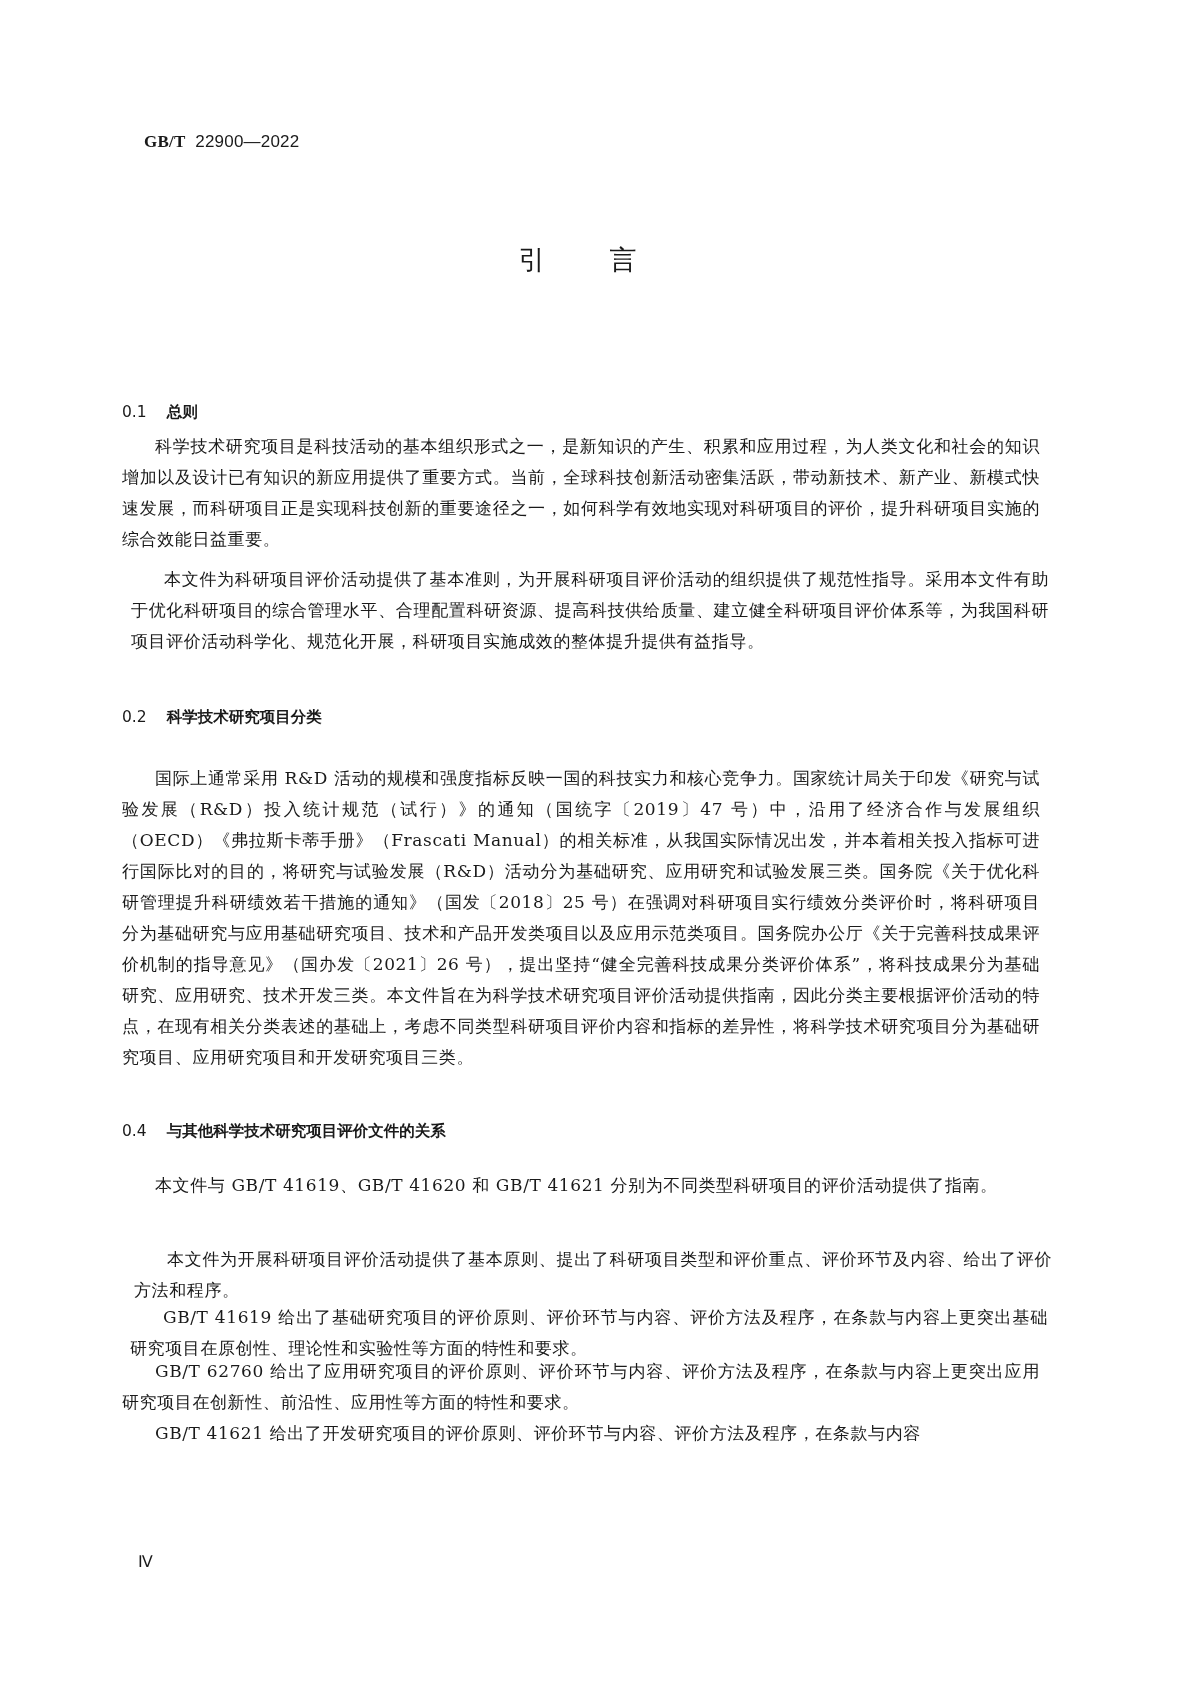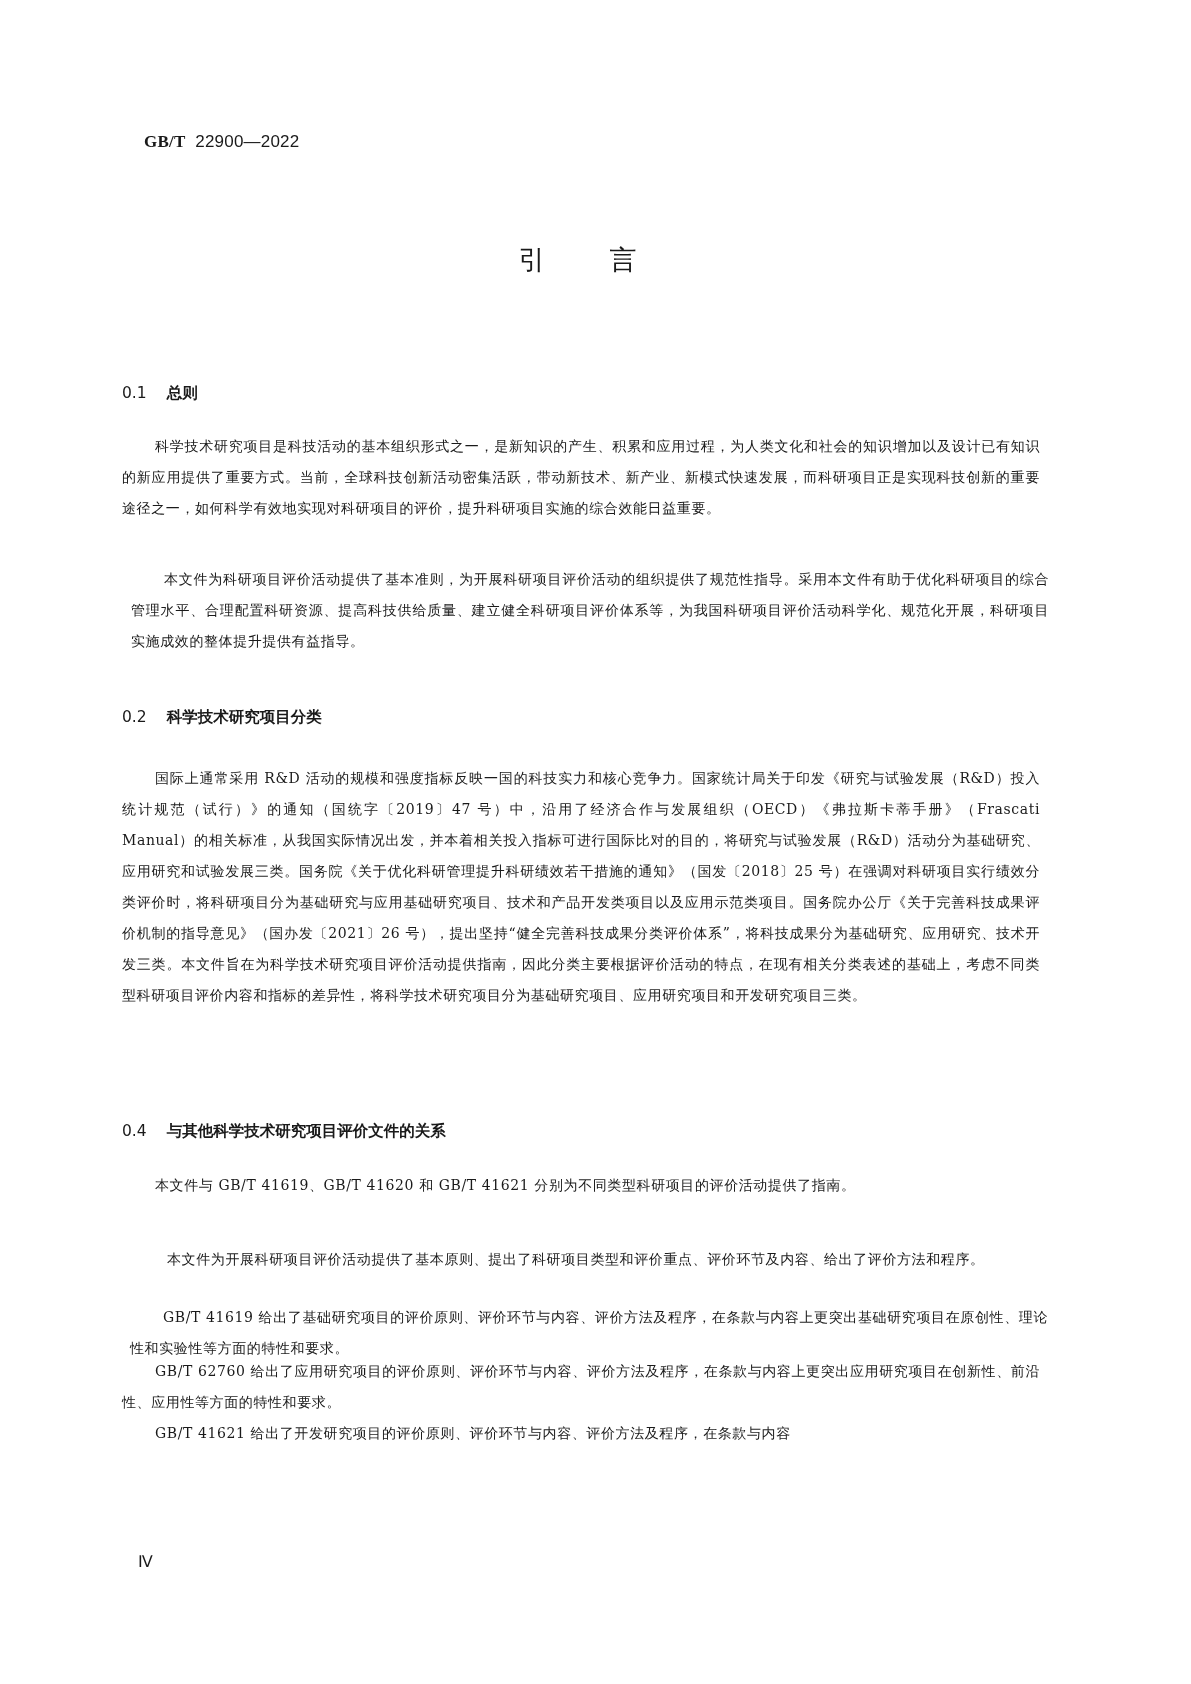--- a/index.html
+++ b/index.html
@@ -22,21 +22,21 @@
   .page-title span { display: inline-block; margin: 0 32px; }
   .content { position: absolute; left: 122px; width: 918px; top: 0; }
   .section-heading {
     position: absolute; left: 0;
     font-size: 15.5px; font-family: "DejaVu Sans", sans-serif; font-weight: bold;
     white-space: nowrap;
   }
   .section-heading .num { font-weight: normal; margin-right: 20px; }
   .para {
     position: absolute; left: 0; width: 918px;
-    font-size: 14px; line-height: 31px;
+    font-size: 17px; line-height: 31px;
     text-align: justify; text-align-last: left;
     text-indent: 33px; letter-spacing: 0.6px;
     font-family: "DejaVu Serif", serif;
   }
   .page-num {
     position: absolute; left: 138px; top: 1552px;
     font-size: 16px; font-family: "Liberation Serif", serif;
   }
 </style>
 </head>
@@ -46,21 +46,21 @@
   <span class="gb">GB/T</span>&nbsp;
   <span>22900—2022</span>
 </div>
 
 <div class="page-title">
   <span>引</span><span>言</span>
 </div>
 
 <div class="content">
 
-  <div class="section-heading" style="top:383px;">
+  <div class="section-heading" style="top:402px;">
     <span class="num">0.1</span><span>总则</span>
   </div>
   <p class="para" style="top:431px;margin:0;">科学技术研究项目是科技活动的基本组织形式之一，是新知识的产生、积累和应用过程，为人类文化和社会的知识增加以及设计已有知识的新应用提供了重要方式。当前，全球科技创新活动密集活跃，带动新技术、新产业、新模式快速发展，而科研项目正是实现科技创新的重要途径之一，如何科学有效地实现对科研项目的评价，提升科研项目实施的综合效能日益重要。</p>
   <p class="para" style="top:555px;margin:9px;">本文件为科研项目评价活动提供了基本准则，为开展科研项目评价活动的组织提供了规范性指导。采用本文件有助于优化科研项目的综合管理水平、合理配置科研资源、提高科技供给质量、建立健全科研项目评价体系等，为我国科研项目评价活动科学化、规范化开展，科研项目实施成效的整体提升提供有益指导。</p>
 
   <div class="section-heading" style="top:707px;">
     <span class="num">0.2</span><span>科学技术研究项目分类</span>
   </div>
   <p class="para" style="top:763px;margin:0;">国际上通常采用 R&amp;D 活动的规模和强度指标反映一国的科技实力和核心竞争力。国家统计局关于印发《研究与试验发展（R&amp;D）投入统计规范（试行）》的通知（国统字〔2019〕47 号）中，沿用了经济合作与发展组织（OECD）《弗拉斯卡蒂手册》（Frascati Manual）的相关标准，从我国实际情况出发，并本着相关投入指标可进行国际比对的目的，将研究与试验发展（R&amp;D）活动分为基础研究、应用研究和试验发展三类。国务院《关于优化科研管理提升科研绩效若干措施的通知》（国发〔2018〕25 号）在强调对科研项目实行绩效分类评价时，将科研项目分为基础研究与应用基础研究项目、技术和产品开发类项目以及应用示范类项目。国务院办公厅《关于完善科技成果评价机制的指导意见》（国办发〔2021〕26 号），提出坚持“健全完善科技成果分类评价体系”，将科技成果分为基础研究、应用研究、技术开发三类。本文件旨在为科学技术研究项目评价活动提供指南，因此分类主要根据评价活动的特点，在现有相关分类表述的基础上，考虑不同类型科研项目评价内容和指标的差异性，将科学技术研究项目分为基础研究项目、应用研究项目和开发研究项目三类。</p>
 

